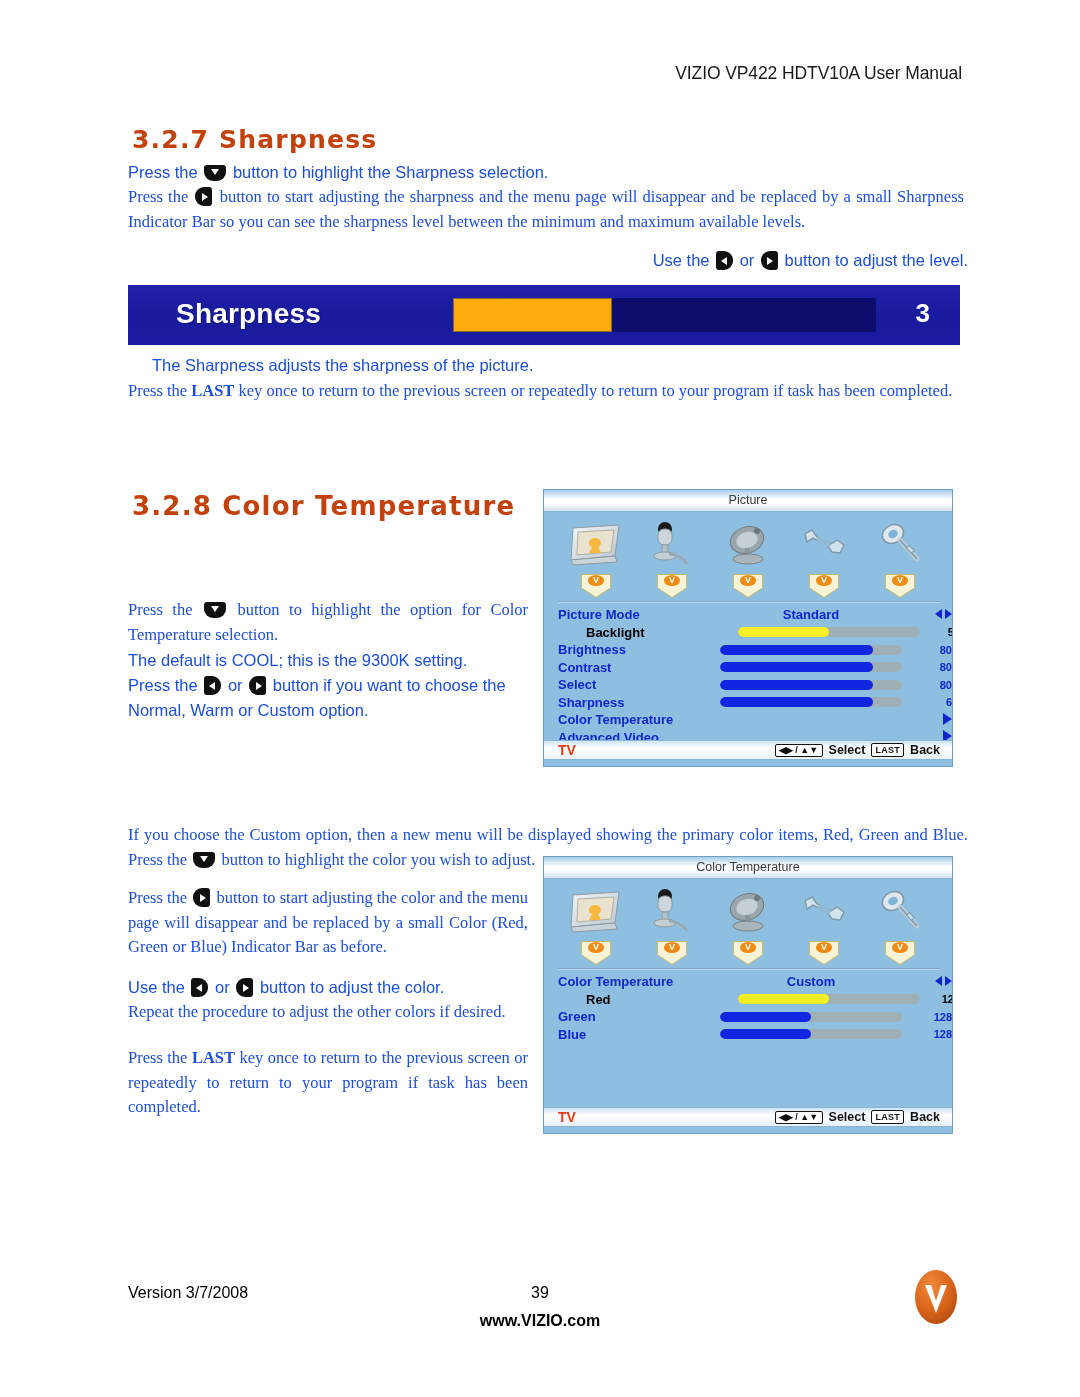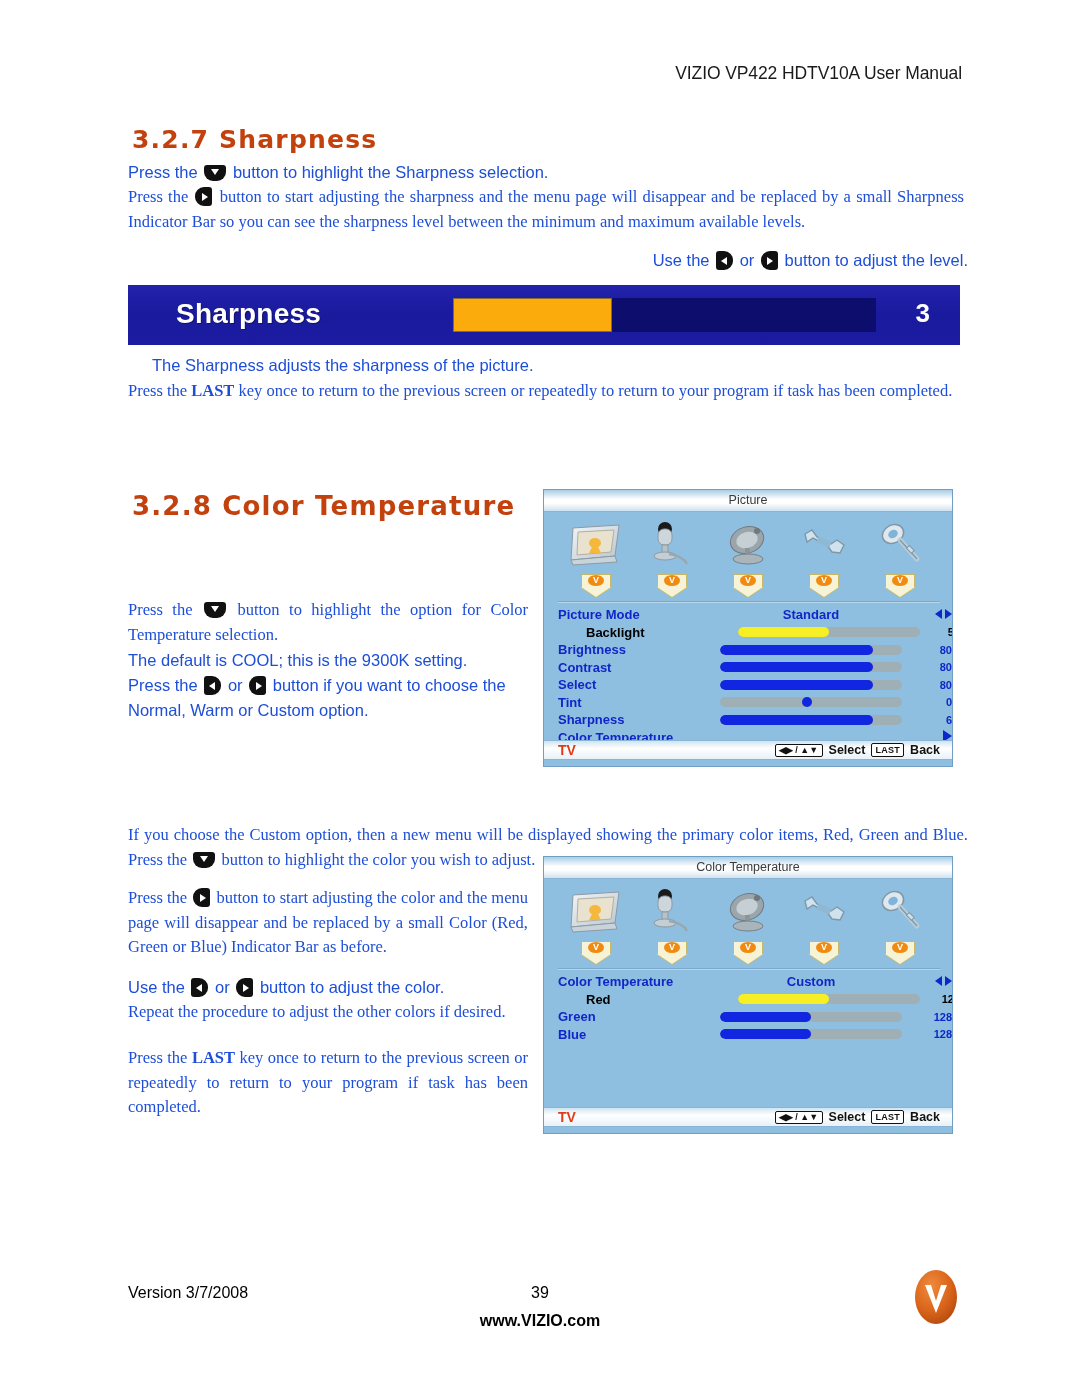--- a/index.html
+++ b/index.html
@@ -601,29 +601,20 @@
         <span class="row-value">80</span>
       </div>
       <div class="osd-row">
         <span class="row-label">Select</span>
         <span class="row-mid">
             <span class="osd-slider blue">
               <span class="sl-fill" style="width:84%"></span>
             </span>
           </span>
         <span class="row-value">80</span>
-      </div>
-      <div class="osd-row">
-        <span class="row-label">Tint</span>
-        <span class="row-mid">
-            <span class="osd-slider">
-              <span class="sl-knob" style="left:48%"></span>
-            </span>
-          </span>
-        <span class="row-value">0</span>
       </div>
       <div class="osd-row">
         <span class="row-label">Sharpness</span>
         <span class="row-mid">
             <span class="osd-slider blue">
               <span class="sl-fill" style="width:84%"></span>
             </span>
           </span>
         <span class="row-value">6</span>
       </div>

